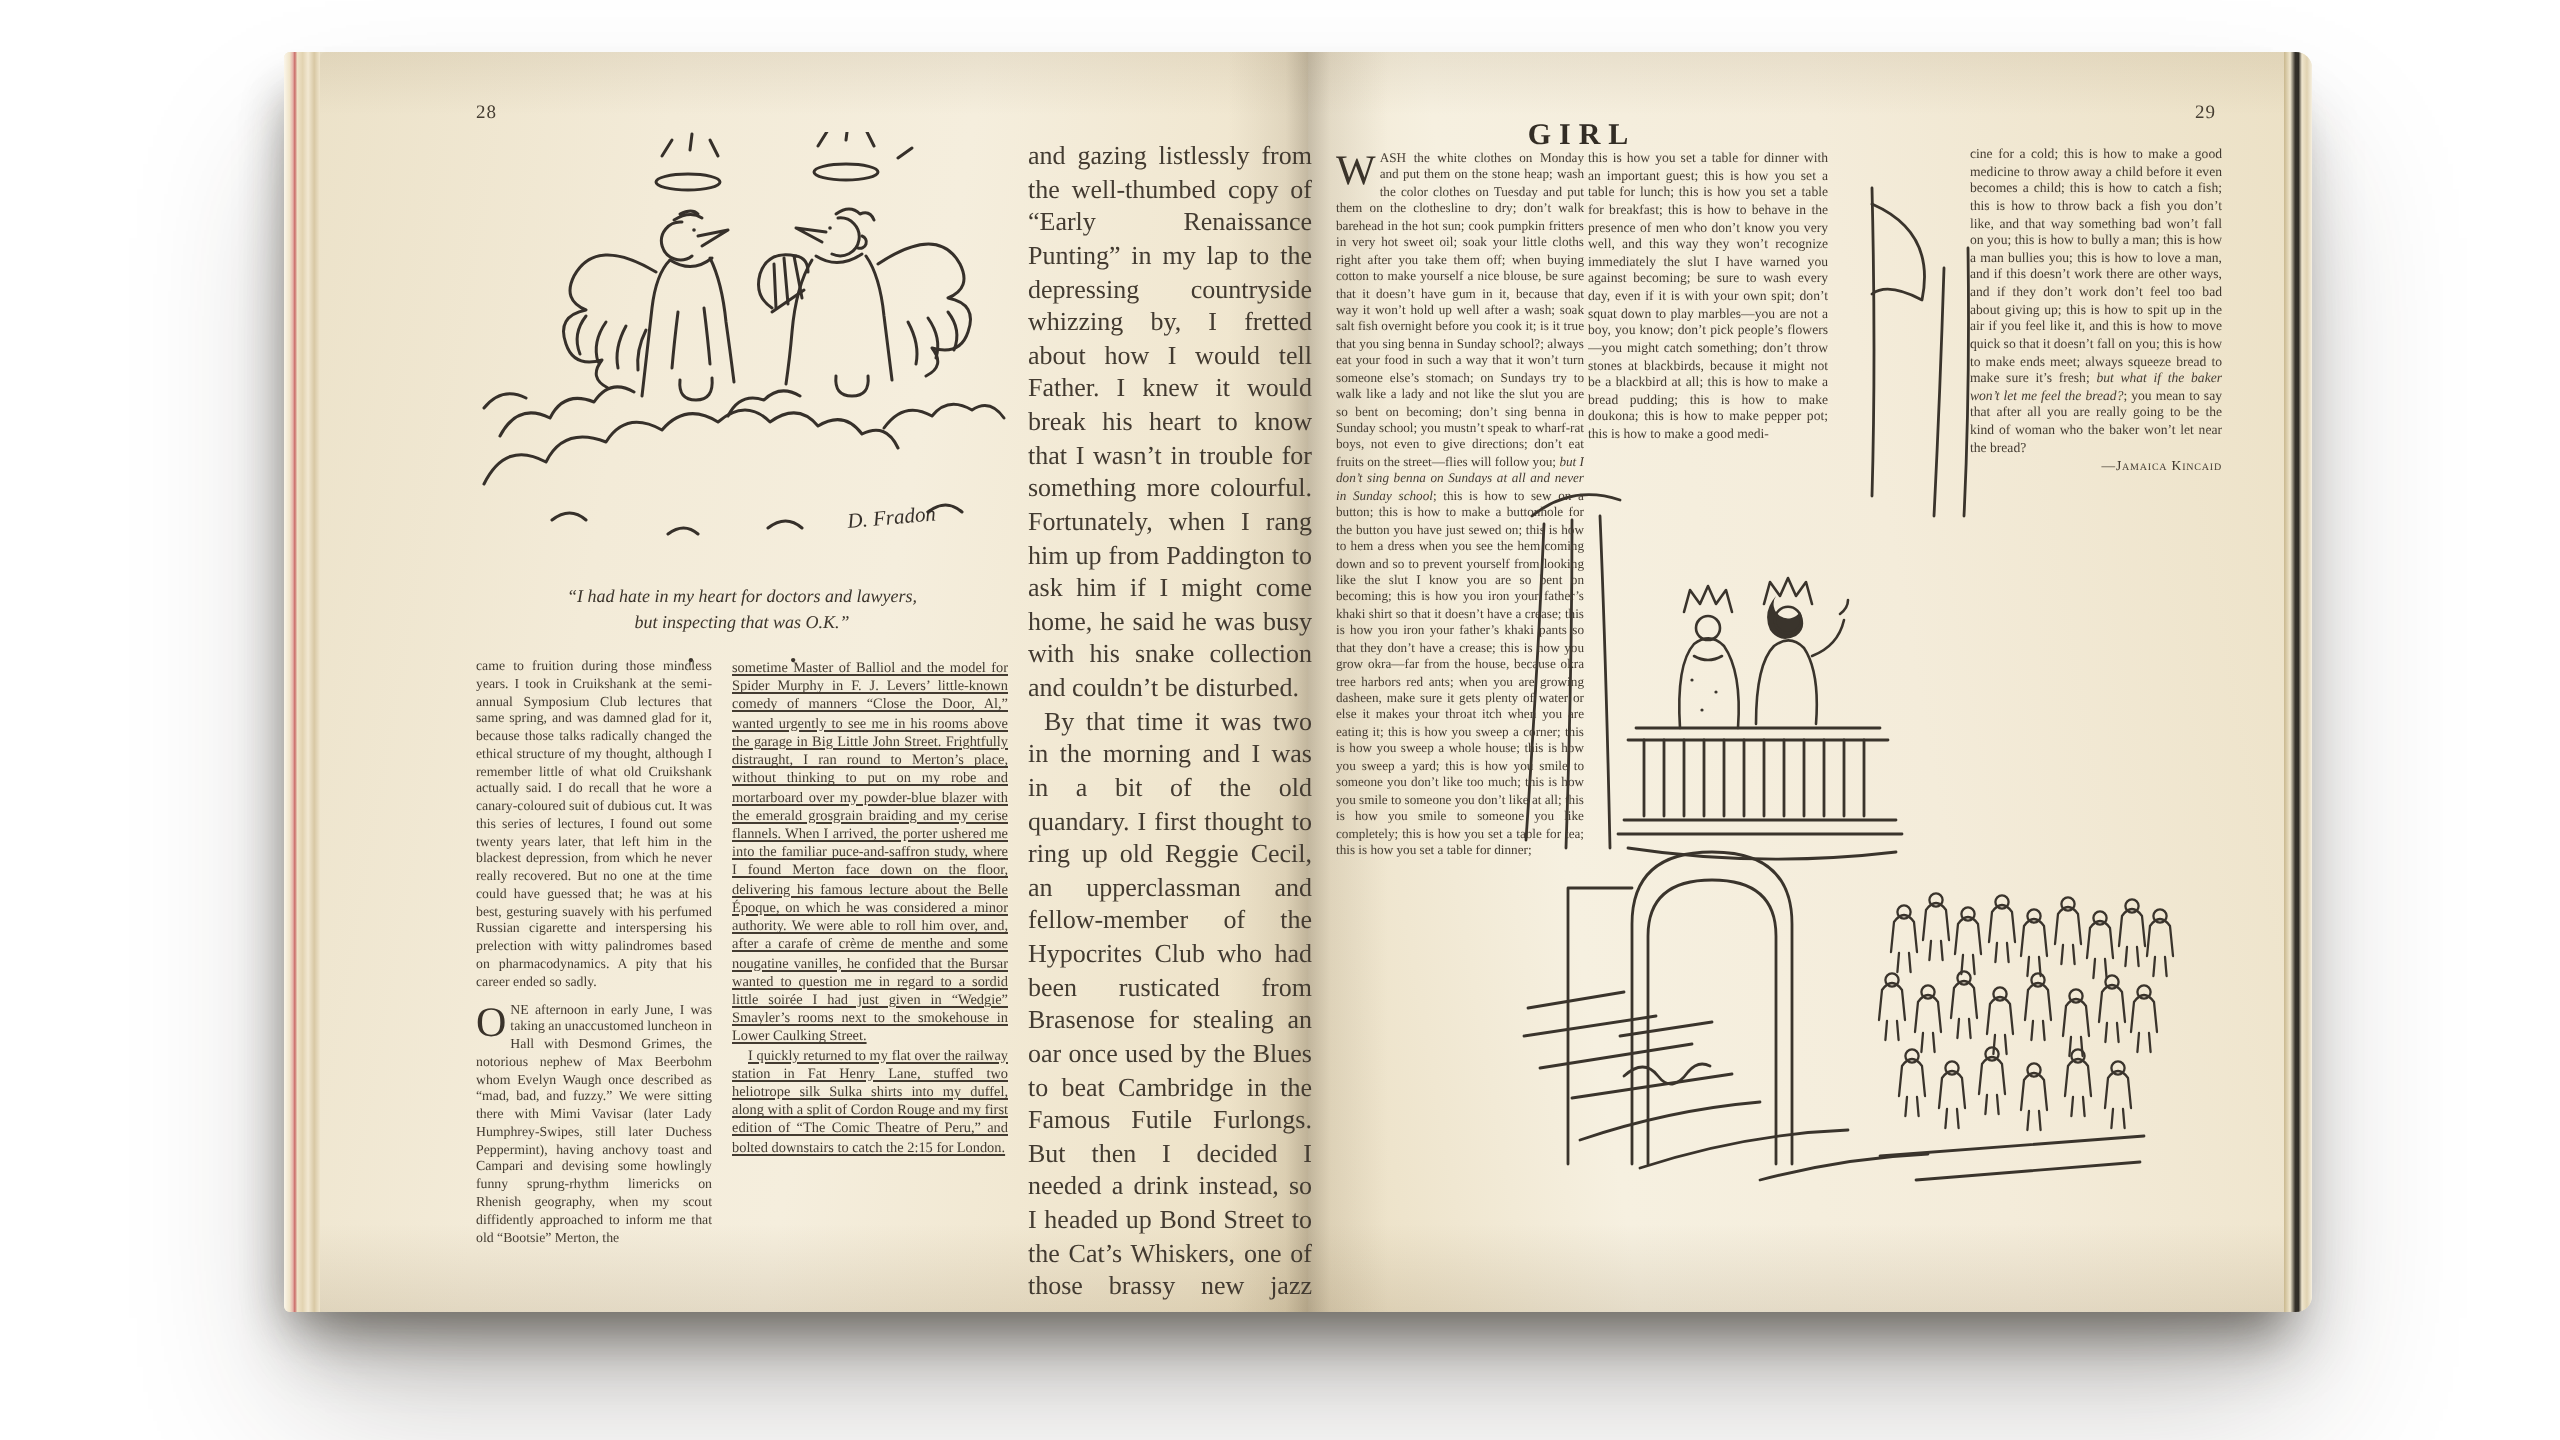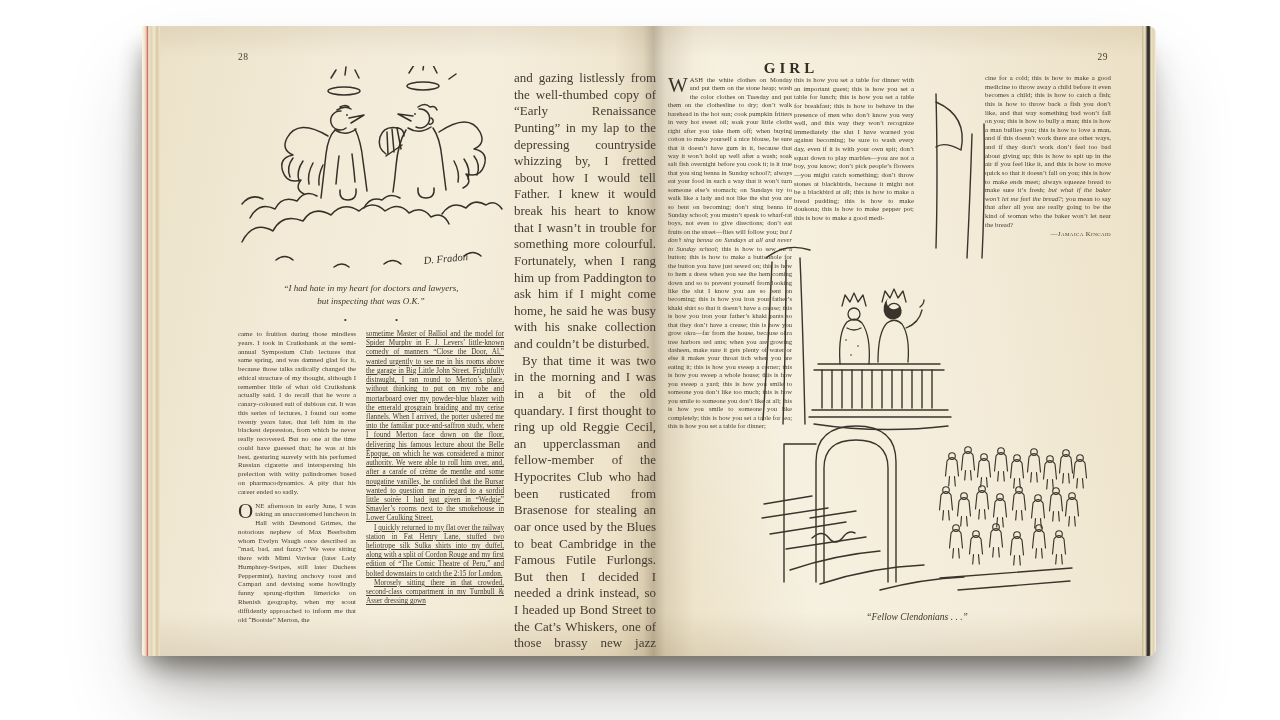--- a/index.html
+++ b/index.html
@@ -30,21 +30,21 @@
   .col { position:absolute; text-align:justify; overflow:hidden; color:#433b31; z-index:2; }
   .col p { text-indent:0; }
   .col p.ind { text-indent:8px; }
   .col p.gap { margin-top:5px; }
   .col p.right { text-align:right; margin-top:1px; }
   .it { font-style:italic; }
   .sc { font-variant:small-caps; letter-spacing:.4px; }
   .dc { float:left; font-size:21px; line-height:17px; padding:1px 2px 0 0; color:#3a332a; }
   .lp-art { position:absolute; left:78px; top:40px; width:266px; z-index:1; }
   .lp-art svg { display:block; width:266px; height:212px; }
-  .cap { margin-top:4px; font-size:9px; line-height:1.4; font-style:italic; text-align:center; color:#3c352c; }
+  .cap { margin-top:14px; font-size:9px; line-height:1.4; font-style:italic; text-align:center; color:#3c352c; }
   .dots { margin-top:8px; text-align:center; font-size:9px; color:#3c352c; }
   .dots span { display:inline-block; margin:0 24px; }
   .lp-c1 { left:78px;  top:304px; width:118px; height:318px; font-size:6.9px; line-height:1.27; }
   .lp-c2 { left:206px; top:304px; width:138px; height:318px; font-size:7.2px; line-height:1.28;text-decoration:underline; }
   .lp-c3 { left:354px; top:44px;  width:142px; height:582px; font-size:13px; line-height:1.28; }
   .rp-c1 { left:14px;  top:50px;  width:124px; height:568px; font-size:6.6px; line-height:1.28; }
   .rp-c2 { left:140px; top:50px;  width:120px; height:204px; font-size:6.8px; line-height:1.27; }
   .rp-c3 { left:331px; top:48px;  width:126px; height:228px; font-size:6.8px; line-height:1.27; }
   .rp-cartoon { position:absolute; left:100px; top:40px; width:358px; height:560px; z-index:1; pointer-events:none; }
   .rp-cartoon svg { display:block; width:358px; height:540px; }
@@ -110,21 +110,20 @@
         <div class="dots"><span>•</span><span>•</span></div>
       </div>
 
       <div class="col lp-c1">
           <p><span>came to fruition during those mindless years. I took in Cruikshank at the semi-annual Symposium Club lectures that same spring, and was damned glad for it, because those talks radically changed the ethical structure of my thought, although I remember little of what old Cruikshank actually said. I do recall that he wore a canary-coloured suit of dubious cut. It was this series of lectures, I found out some twenty years later, that left him in the blackest depression, from which he never really recovered. But no one at the time could have guessed that; he was at his best, gesturing suavely with his perfumed Russian cigarette and interspersing his prelection with witty palindromes based on pharmacodynamics. A pity that his career ended so sadly.</span></p>
           <p class="gap"><span class="dc">O</span><span>NE afternoon in early June, I was taking an unaccustomed luncheon in Hall with Desmond Grimes, the notorious nephew of Max Beerbohm whom Evelyn Waugh once described as “mad, bad, and fuzzy.” We were sitting there with Mimi Vavisar (later Lady Humphrey-Swipes, still later Duchess Peppermint), having anchovy toast and Campari and devising some howlingly funny sprung-rhythm limericks on Rhenish geography, when my scout diffidently approached to inform me that old “Bootsie” Merton, the</span></p>
         </div>
       <div class="col lp-c2">
           <p><span>sometime Master of Balliol and the model for Spider Murphy in F. J. Levers’ little-known comedy of manners “Close the Door, Al,” wanted urgently to see me in his rooms above the garage in Big Little John Street. Frightfully distraught, I ran round to Merton’s place, without thinking to put on my robe and mortarboard over my powder-blue blazer with the emerald grosgrain braiding and my cerise flannels. When I arrived, the porter ushered me into the familiar puce-and-saffron study, where I found Merton face down on the floor, delivering his famous lecture about the Belle Époque, on which he was considered a minor authority. We were able to roll him over, and, after a carafe of crème de menthe and some nougatine vanilles, he confided that the Bursar wanted to question me in regard to a sordid little soirée I had just given in “Wedgie” Smayler’s rooms next to the smokehouse in Lower Caulking Street.</span></p>
           <p class="ind"><span>I quickly returned to my flat over the railway station in Fat Henry Lane, stuffed two heliotrope silk Sulka shirts into my duffel, along with a split of Cordon Rouge and my first edition of “The Comic Theatre of Peru,” and bolted downstairs to catch the 2:15 for London.</span></p>
-          <p class="ind"><span>Morosely sitting there in that crowded, second-class compartment in my Turnbull &amp; Asser dressing gown</span></p>
         </div>
       <div class="col lp-c3">
           <p><span>and gazing listlessly from the well-thumbed copy of “Early Renaissance Punting” in my lap to the depressing countryside whizzing by, I fretted about how I would tell Father. I knew it would break his heart to know that I wasn’t in trouble for something more colourful. Fortunately, when I rang him up from Paddington to ask him if I might come home, he said he was busy with his snake collection and couldn’t be disturbed.</span></p>
           <p class="ind"><span>By that time it was two in the morning and I was in a bit of the old quandary. I first thought to ring up old Reggie Cecil, an upperclassman and fellow-member of the Hypocrites Club who had been rusticated from Brasenose for stealing an oar once used by the Blues to beat Cambridge in the Famous Futile Furlongs. But then I decided I needed a drink instead, so I headed up Bond Street to the Cat’s Whiskers, one of those brassy new jazz clubs. I was there only long enough to have a chat at the bar with Cecil Beaton, Aldous Huxley, and Josephine Baker, when a rumour began to circulate that the Prince of Wales was at Peg’s Malibu Bar &amp; Grill, in Knightsbridge. Everyone wanted to see what colour socks he was wearing, so we all jumped into Cecil’s Bentley and shot across Piccadilly. Wales was there, all right, sporting a lavender Fair Isle sweater and terra-cotta shooting breeches, but his equerry prevented us from inspecting the Prince’s hosiery. Then we all danced and drank too much champagne and smashed up a good deal of furniture with heavy sticks and were finally thrown out. “Sligger” Murchison and I, along with some others, lay down in Hyde Park for a few hours’ sleep, but then Sligger insisted we climb the Albert Memorial and recite Dante to the starlings. Old Serge Diaghilev, who had been acrophobic since birth, begged off and sat watching in the company of two Dutch servicemen. Afterward, we all went round to the Café du Troes in Tiny Victoria Street for brunch. I remember thinking, as I sat there in the rosy glow of that afternoon, sipping a palatable hock from an indifferent Lalique tumbler, that Lithuanian madrigals would have been far more appropriate for starlings.</span></p>
           <p class="right"><span class="sc">—G. Bruce Boyer</span></p>
         </div>
     </div>
 
     <div class="page page-right">
       <div class="pnum pnum-right">29</div>
@@ -193,21 +192,20 @@
               <use href="#cfig" x="302" y="425"></use>
               <use href="#cfig" x="318" y="430"></use>
             <use href="#cfig" x="202" y="462"></use>
               <use href="#cfig" x="222" y="468"></use>
               <use href="#cfig" x="242" y="461"></use>
               <use href="#cfig" x="263" y="469"></use>
               <use href="#cfig" x="285" y="462"></use>
               <use href="#cfig" x="305" y="468"></use>
           </g>
         </svg>
-        <div class="cap rp-cap">“Fellow Clendonians . . .”</div>
       </div>
 
       <div class="col rp-c1">
           <p><span class="dc">W</span><span>ASH the white clothes on Monday and put them on the stone heap; wash the color clothes on Tuesday and put them on the clothesline to dry; don’t walk barehead in the hot sun; cook pumpkin fritters in very hot sweet oil; soak your little cloths right after you take them off; when buying cotton to make yourself a nice blouse, be sure that it doesn’t have gum in it, because that way it won’t hold up well after a wash; soak salt fish overnight before you cook it; is it true that you sing benna in Sunday school?; always eat your food in such a way that it won’t turn someone else’s stomach; on Sundays try to walk like a lady and not like the slut you are so bent on becoming; don’t sing benna in Sunday school; you mustn’t speak to wharf-rat boys, not even to give directions; don’t eat fruits on the street—flies will follow you; </span><span class="it">but I don’t sing benna on Sundays at all and never in Sunday school</span><span>; this is how to sew on a button; this is how to make a buttonhole for the button you have just sewed on; this is how to hem a dress when you see the hem coming down and so to prevent yourself from looking like the slut I know you are so bent on becoming; this is how you iron your father’s khaki shirt so that it doesn’t have a crease; this is how you iron your father’s khaki pants so that they don’t have a crease; this is how you grow okra—far from the house, because okra tree harbors red ants; when you are growing dasheen, make sure it gets plenty of water or else it makes your throat itch when you are eating it; this is how you sweep a corner; this is how you sweep a whole house; this is how you sweep a yard; this is how you smile to someone you don’t like too much; this is how you smile to someone you don’t like at all; this is how you smile to someone you like completely; this is how you set a table for tea; this is how you set a table for dinner;</span></p>
         </div>
       <div class="col rp-c2">
           <p><span>this is how you set a table for dinner with an important guest; this is how you set a table for lunch; this is how you set a table for breakfast; this is how to behave in the presence of men who don’t know you very well, and this way they won’t recognize immediately the slut I have warned you against becoming; be sure to wash every day, even if it is with your own spit; don’t squat down to play marbles—you are not a boy, you know; don’t pick people’s flowers—you might catch something; don’t throw stones at blackbirds, because it might not be a blackbird at all; this is how to make a bread pudding; this is how to make doukona; this is how to make pepper pot; this is how to make a good medi-</span></p>
         </div>
       <div class="col rp-c3">
           <p><span>cine for a cold; this is how to make a good medicine to throw away a child before it even becomes a child; this is how to catch a fish; this is how to throw back a fish you don’t like, and that way something bad won’t fall on you; this is how to bully a man; this is how a man bullies you; this is how to love a man, and if this doesn’t work there are other ways, and if they don’t work don’t feel too bad about giving up; this is how to spit up in the air if you feel like it, and this is how to move quick so that it doesn’t fall on you; this is how to make ends meet; always squeeze bread to make sure it’s fresh; </span><span class="it">but what if the baker won’t let me feel the bread?</span><span>; you mean to say that after all you are really going to be the kind of woman who the baker won’t let near the bread?</span></p>

